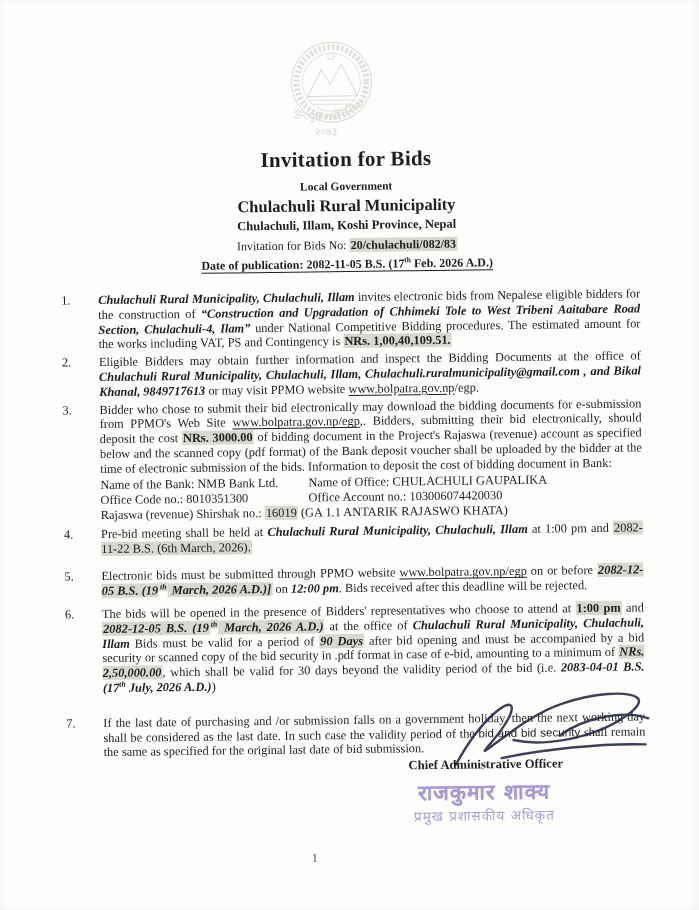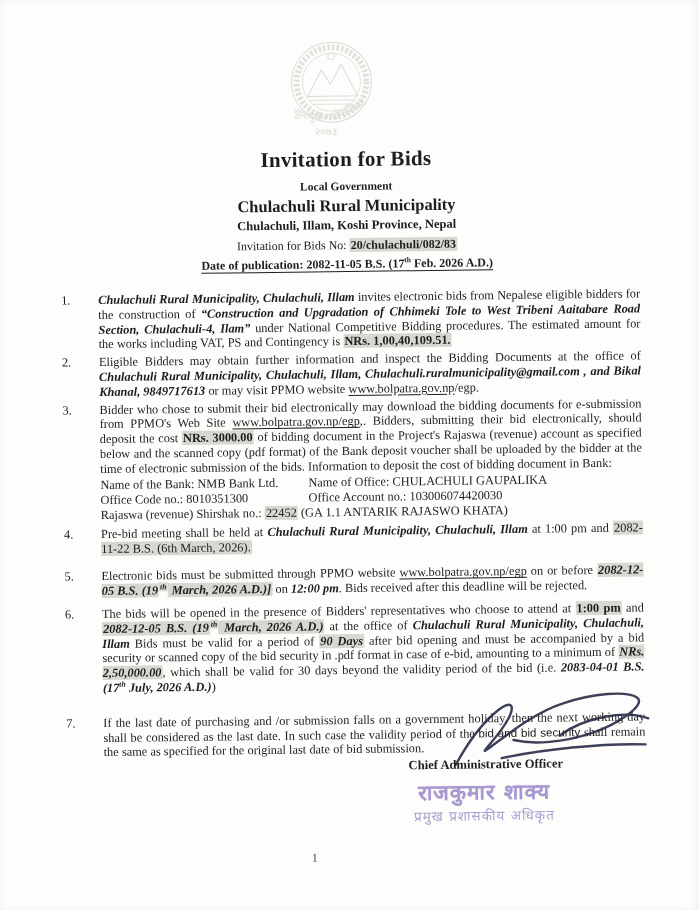--- a/index.html
+++ b/index.html
@@ -93,21 +93,21 @@
         <div class="num">3.</div>
         <div class="body">
           <span><span>Bidder who chose to submit their bid electronically may download the bidding documents for e-submission from PPMO's Web Site </span><span class="u">www.bolpatra.gov.np/egp</span><span>,. Bidders, submitting their bid electronically, should deposit the cost </span><span class="b hl">NRs. 3000.00</span><span> of bidding document in the Project's Rajaswa (revenue) account as specified below and the scanned copy (pdf format) of the Bank deposit voucher shall be uploaded by the bidder at the time of electronic submission of the bids. Information to deposit the cost of bidding document in Bank:</span></span>
           <div class="bank">
             <div class="bank-row">
               <span class="cl">Name of the Bank: NMB Bank Ltd.</span><span>Name of Office: CHULACHULI GAUPALIKA</span>
             </div>
             <div class="bank-row">
               <span class="cl">Office Code no.: 8010351300</span><span>Office Account no.: 103006074420030</span>
             </div>
-            <div class="bank-full"><span>Rajaswa (revenue) Shirshak no.: </span><span class="hl">22452</span><span> (GA 1.1 ANTARIK RAJASWO KHATA)</span></div>
+            <div class="bank-full"><span>Rajaswa (revenue) Shirshak no.: </span><span class="hl">16019</span><span> (GA 1.1 ANTARIK RAJASWO KHATA)</span></div>
           </div>
         </div>
       </div>
       <div class="notice">
         <div class="num">4.</div>
         <div class="body"><span>Pre-bid meeting shall be held at </span><span class="b i">Chulachuli Rural Municipality, Chulachuli, Illam</span><span> at 1:00 pm and </span><span class="hl">2082-11-22 B.S. (6th March, 2026).</span></div>
       </div>
       <div class="notice">
         <div class="num">5.</div>
         <div class="body"><span>Electronic bids must be submitted through PPMO website </span><span class="u">www.bolpatra.gov.np/egp</span><span> on or before </span><span class="b i hl">2082-12-05 B.S. (19</span><sup class="b i hl">th</sup><span class="b i hl"> March, 2026 A.D.)]</span><span> on </span><span class="b i">12:00 pm</span><span>. Bids received after this deadline will be rejected.</span></div>

